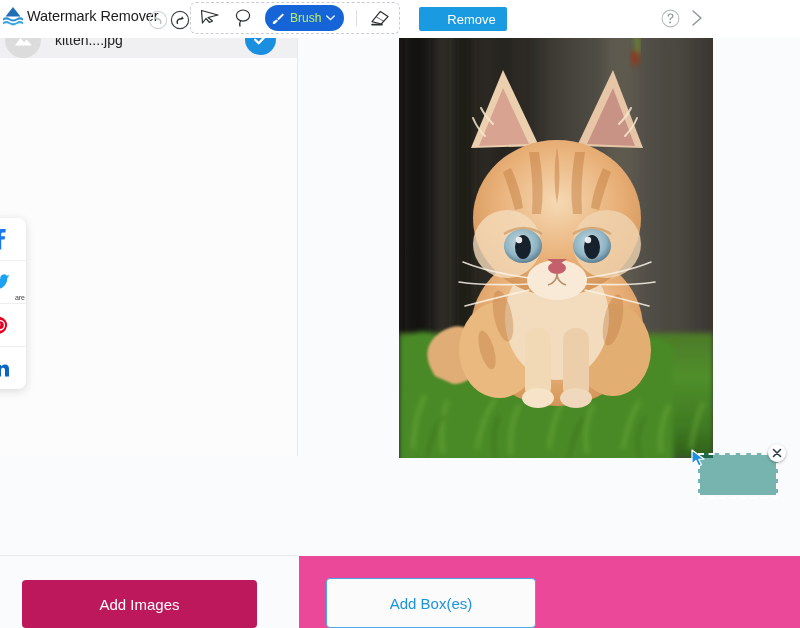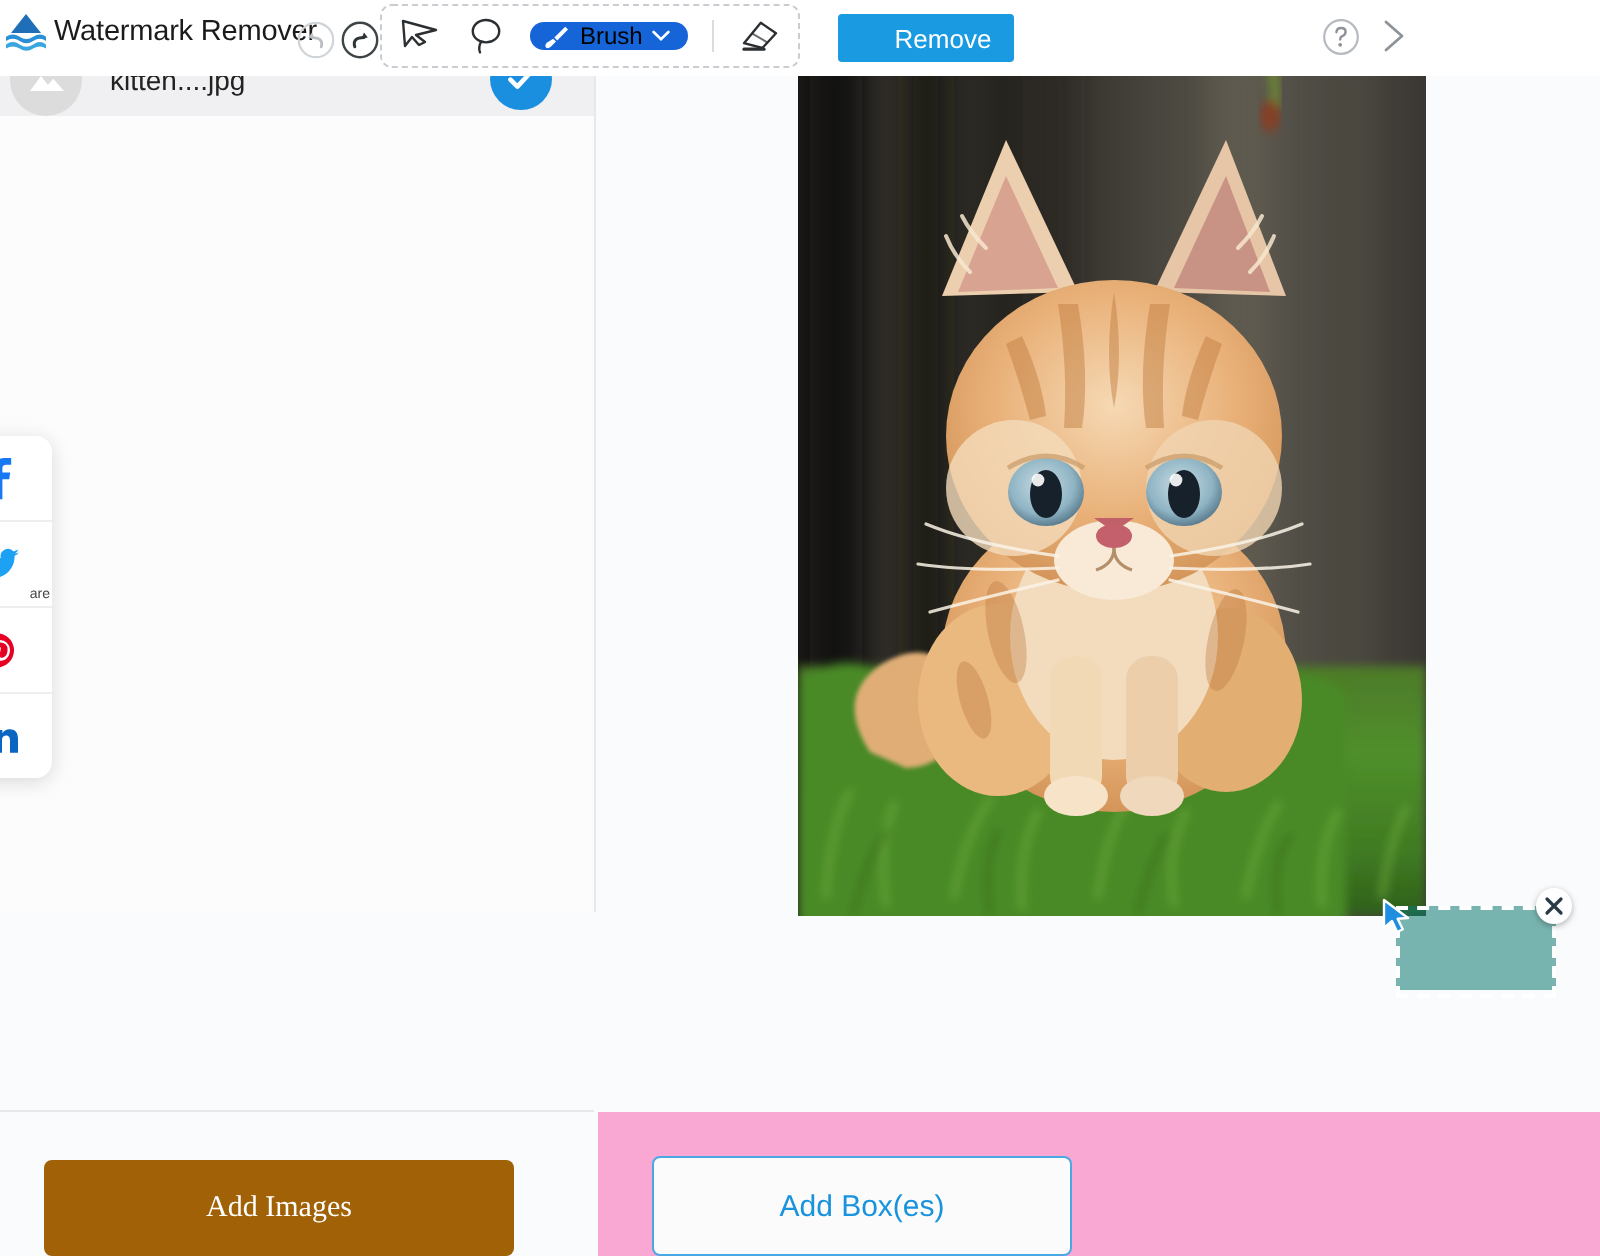--- a/index.html
+++ b/index.html
@@ -23,22 +23,22 @@
     padding:0 8px;display:flex;align-items:center;gap:12px;
     box-sizing:border-box;
   }
   .ticon{display:flex;align-items:center;justify-content:center;cursor:pointer;}
   .histbtn{position:absolute;top:10px;width:20px;height:20px;}
   .histbtn.undo{left:148px;}
   .histbtn.redo{left:170px;}
 
   .brushbtn{
     display:flex;align-items:center;gap:5px;
-    background:#1565d8;color:#000000;border-radius:14px;
-    height:14px;padding:0 9px 0 7px;font-size:12px;box-sizing:border-box;
+    background:#1565d8;color:#bef264;border-radius:14px;
+    height:26px;padding:0 9px 0 7px;font-size:12px;box-sizing:border-box;
     cursor:pointer;
   }
   .divider-v{width:1px;height:16px;background:#d9dde2;}
 
   .removebtn{
     position:absolute;left:419px;top:7px;width:88px;height:24px;
     background:#1a9ae1;color:#fff;border:0;border-radius:2px;
     font-size:13px;font-family:inherit;cursor:pointer;
     display:flex;align-items:center;justify-content:center;padding-left:23px;
   }
@@ -52,22 +52,22 @@
             display:flex;align-items:center;cursor:pointer;}
   .thumb{width:36px;height:36px;border-radius:50%;background:#dcdcdc;margin-left:5px;
          display:flex;align-items:center;justify-content:center;flex:0 0 auto;}
   .fname{margin-left:14px;font-size:14px;color:#222;}
   .chk{position:absolute;right:21px;top:2px;width:31px;height:31px;border-radius:50%;
        background:#1a8fe0;display:flex;align-items:center;justify-content:center;}
 
   .side-sep{position:absolute;left:0;top:555px;width:297px;height:1px;background:#e6e8ea;}
   .add-images{
     position:absolute;left:22px;top:580px;width:235px;height:48px;
-    background:#a16207;color:#fff;border:0;border-radius:4px;
-    font-size:15px;font-family:Liberation Serif, serif;cursor:pointer;
+    background:#be185d;color:#fff;border:0;border-radius:4px;
+    font-size:15px;font-family:Liberation Sans, sans-serif;cursor:pointer;
     display:flex;align-items:center;justify-content:center;
   }
 
   
   .share{
     position:absolute;left:-26px;top:218px;width:52px;
     background:#fff;border-radius:8px;
     box-shadow:0 2px 10px rgba(0,0,0,.14);
     overflow:hidden;z-index:30;
   }
@@ -87,21 +87,21 @@
   .selbox .fill{position:absolute;left:0;top:0;right:0;height:42px;
                 background:rgba(12,122,112,.55);}
   .selbox .dash{position:absolute;left:0;top:0;width:80px;height:46px;
                 border:2px dashed #ffffff;box-sizing:border-box;}
   .sel-close{position:absolute;left:70px;top:-9px;width:18px;height:18px;border-radius:50%;
              background:#fff;display:flex;align-items:center;justify-content:center;
              box-shadow:0 1px 3px rgba(0,0,0,.3);cursor:pointer;}
   .sel-cursor{position:absolute;left:-8px;top:-4px;width:16px;height:18px;}
 
   
-  .bottombar{position:absolute;left:299px;top:556px;width:501px;height:72px;background:#f9a8d4;}
+  .bottombar{position:absolute;left:299px;top:556px;width:501px;height:72px;background:#ec4899;}
   .addbox{
     position:absolute;left:27px;top:22px;width:210px;height:50px;
     background:#fbfbfc;color:#1a93dd;border:1px solid #49a8e3;border-radius:4px;
     font-size:15px;font-family:inherit;cursor:pointer;
     display:flex;align-items:center;justify-content:center;
   }
   .erase{
     position:absolute;left:257px;top:22px;width:212px;height:50px;
     background:#1a93dd;color:#fff;border:0;border-radius:4px;
     font-size:15px;font-family:inherit;cursor:pointer;

